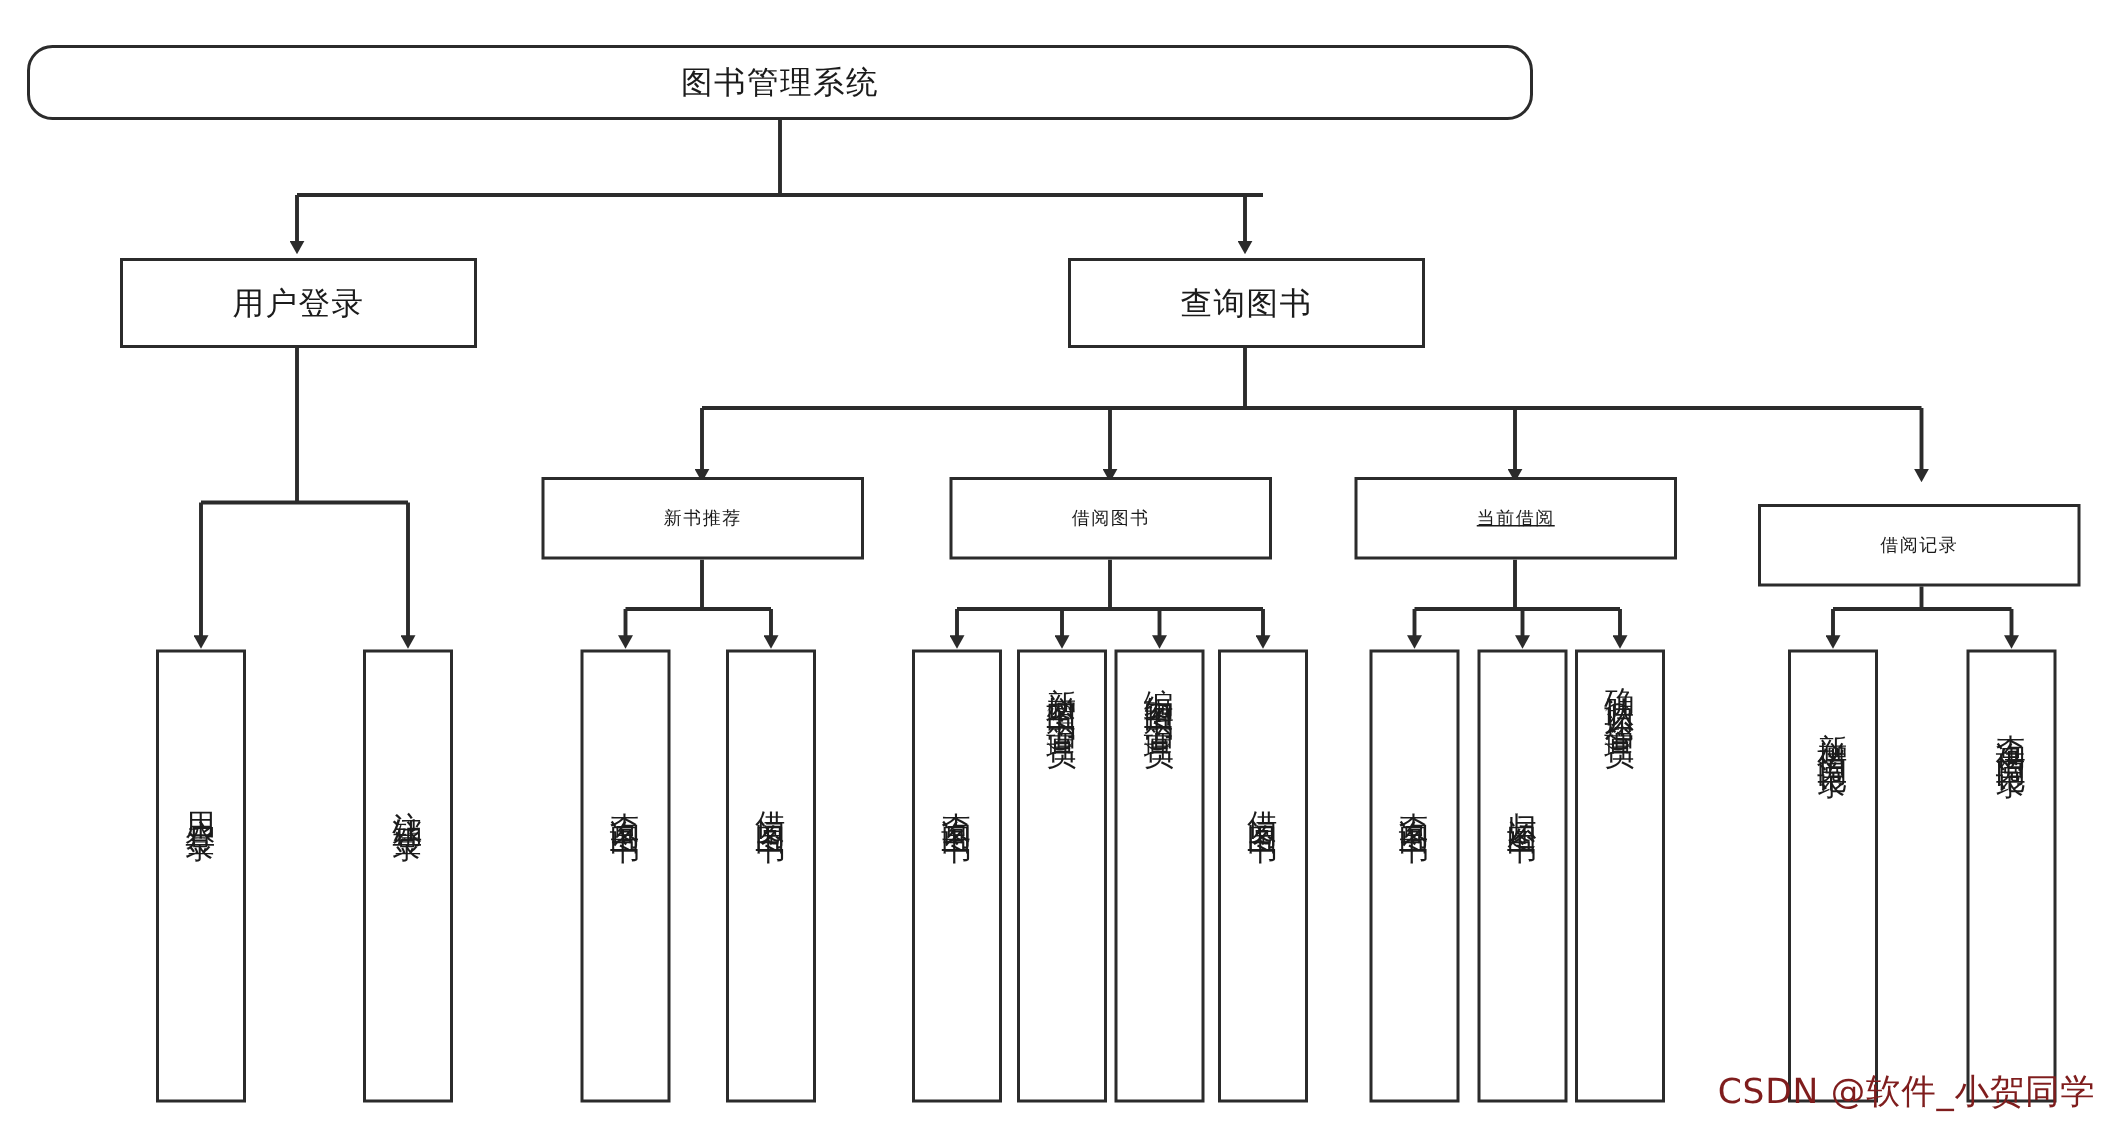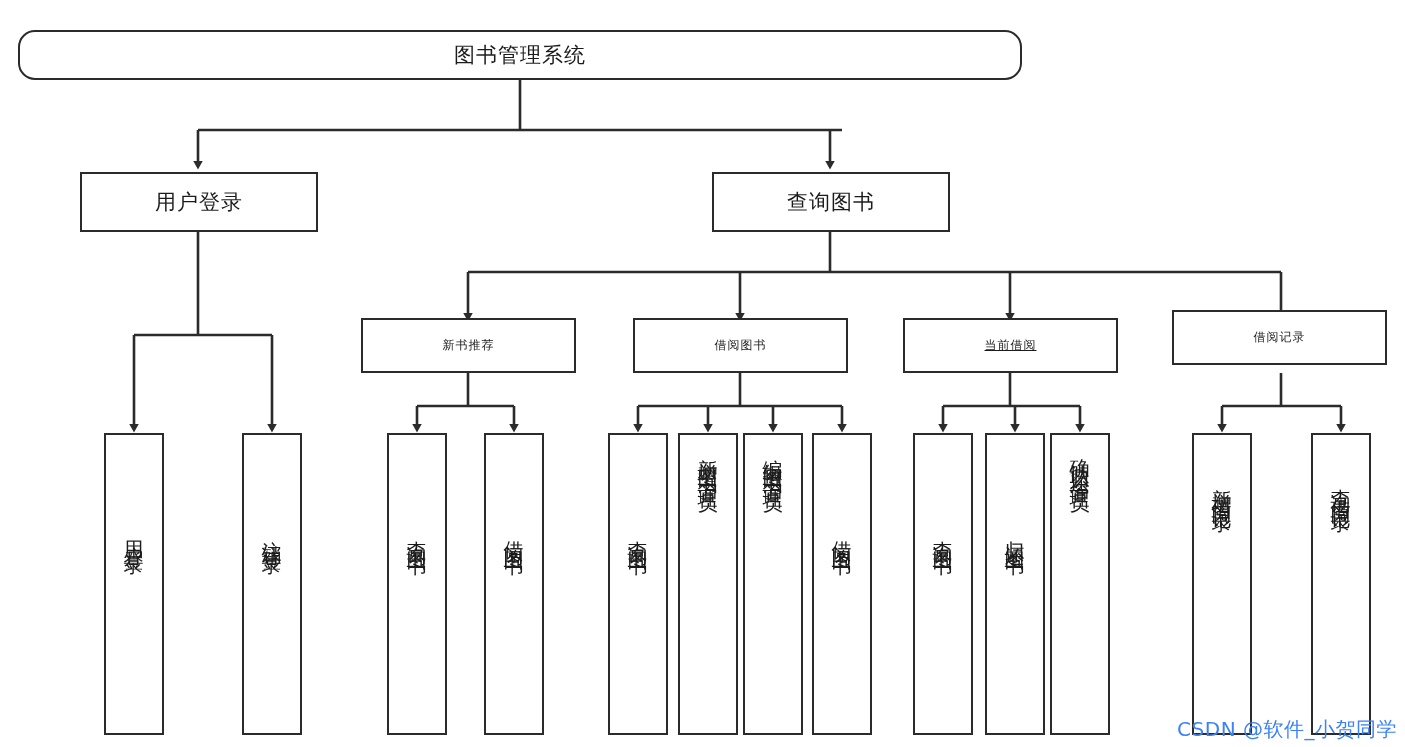--- a/index.html
+++ b/index.html
@@ -59,22 +59,22 @@
     display: block;
   }
   .htext {
     white-space: nowrap;
     letter-spacing: 1px;
   }
   .watermark {
     position: absolute;
     right: 8px;
     bottom: 4px;
-    font-size: 20px;
-    color: #3b82f6;
+    font-size: 23px;
+    color: #7f1d1d;
     white-space: nowrap;
     letter-spacing: 0.5px;
   }
 </style>
 </head>
 <body>
 
 <div id="canvas">
 
   <svg class="edges" viewBox="0 0 1405 747">
@@ -140,21 +140,21 @@
 
   <div class="node level2" style="left:361px; top:318px; width:215px; height:55px;">
     <span class="htext">新书推荐</span>
   </div>
   <div class="node level2" style="left:633px; top:318px; width:215px; height:55px;">
     <span class="htext">借阅图书</span>
   </div>
   <div class="node level2" style="left:903px; top:318px; width:215px; height:55px;text-decoration:underline;">
     <span class="htext">当前借阅</span>
   </div>
-  <div class="node level2" style="left:1172px; top:310px; width:215px; height:55px;">
+  <div class="node level2" style="left:1172px; top:336px; width:215px; height:55px;">
     <span class="htext">借阅记录</span>
   </div>
 
   <div class="node leaf" style="left:104px; top:433px; width:60px; height:302px; padding-top:90px;">
     <span class="vtext">用户登录</span>
   </div>
   <div class="node leaf" style="left:242px; top:433px; width:60px; height:302px; padding-top:90px;">
     <span class="vtext">注销登录</span>
   </div>
 

